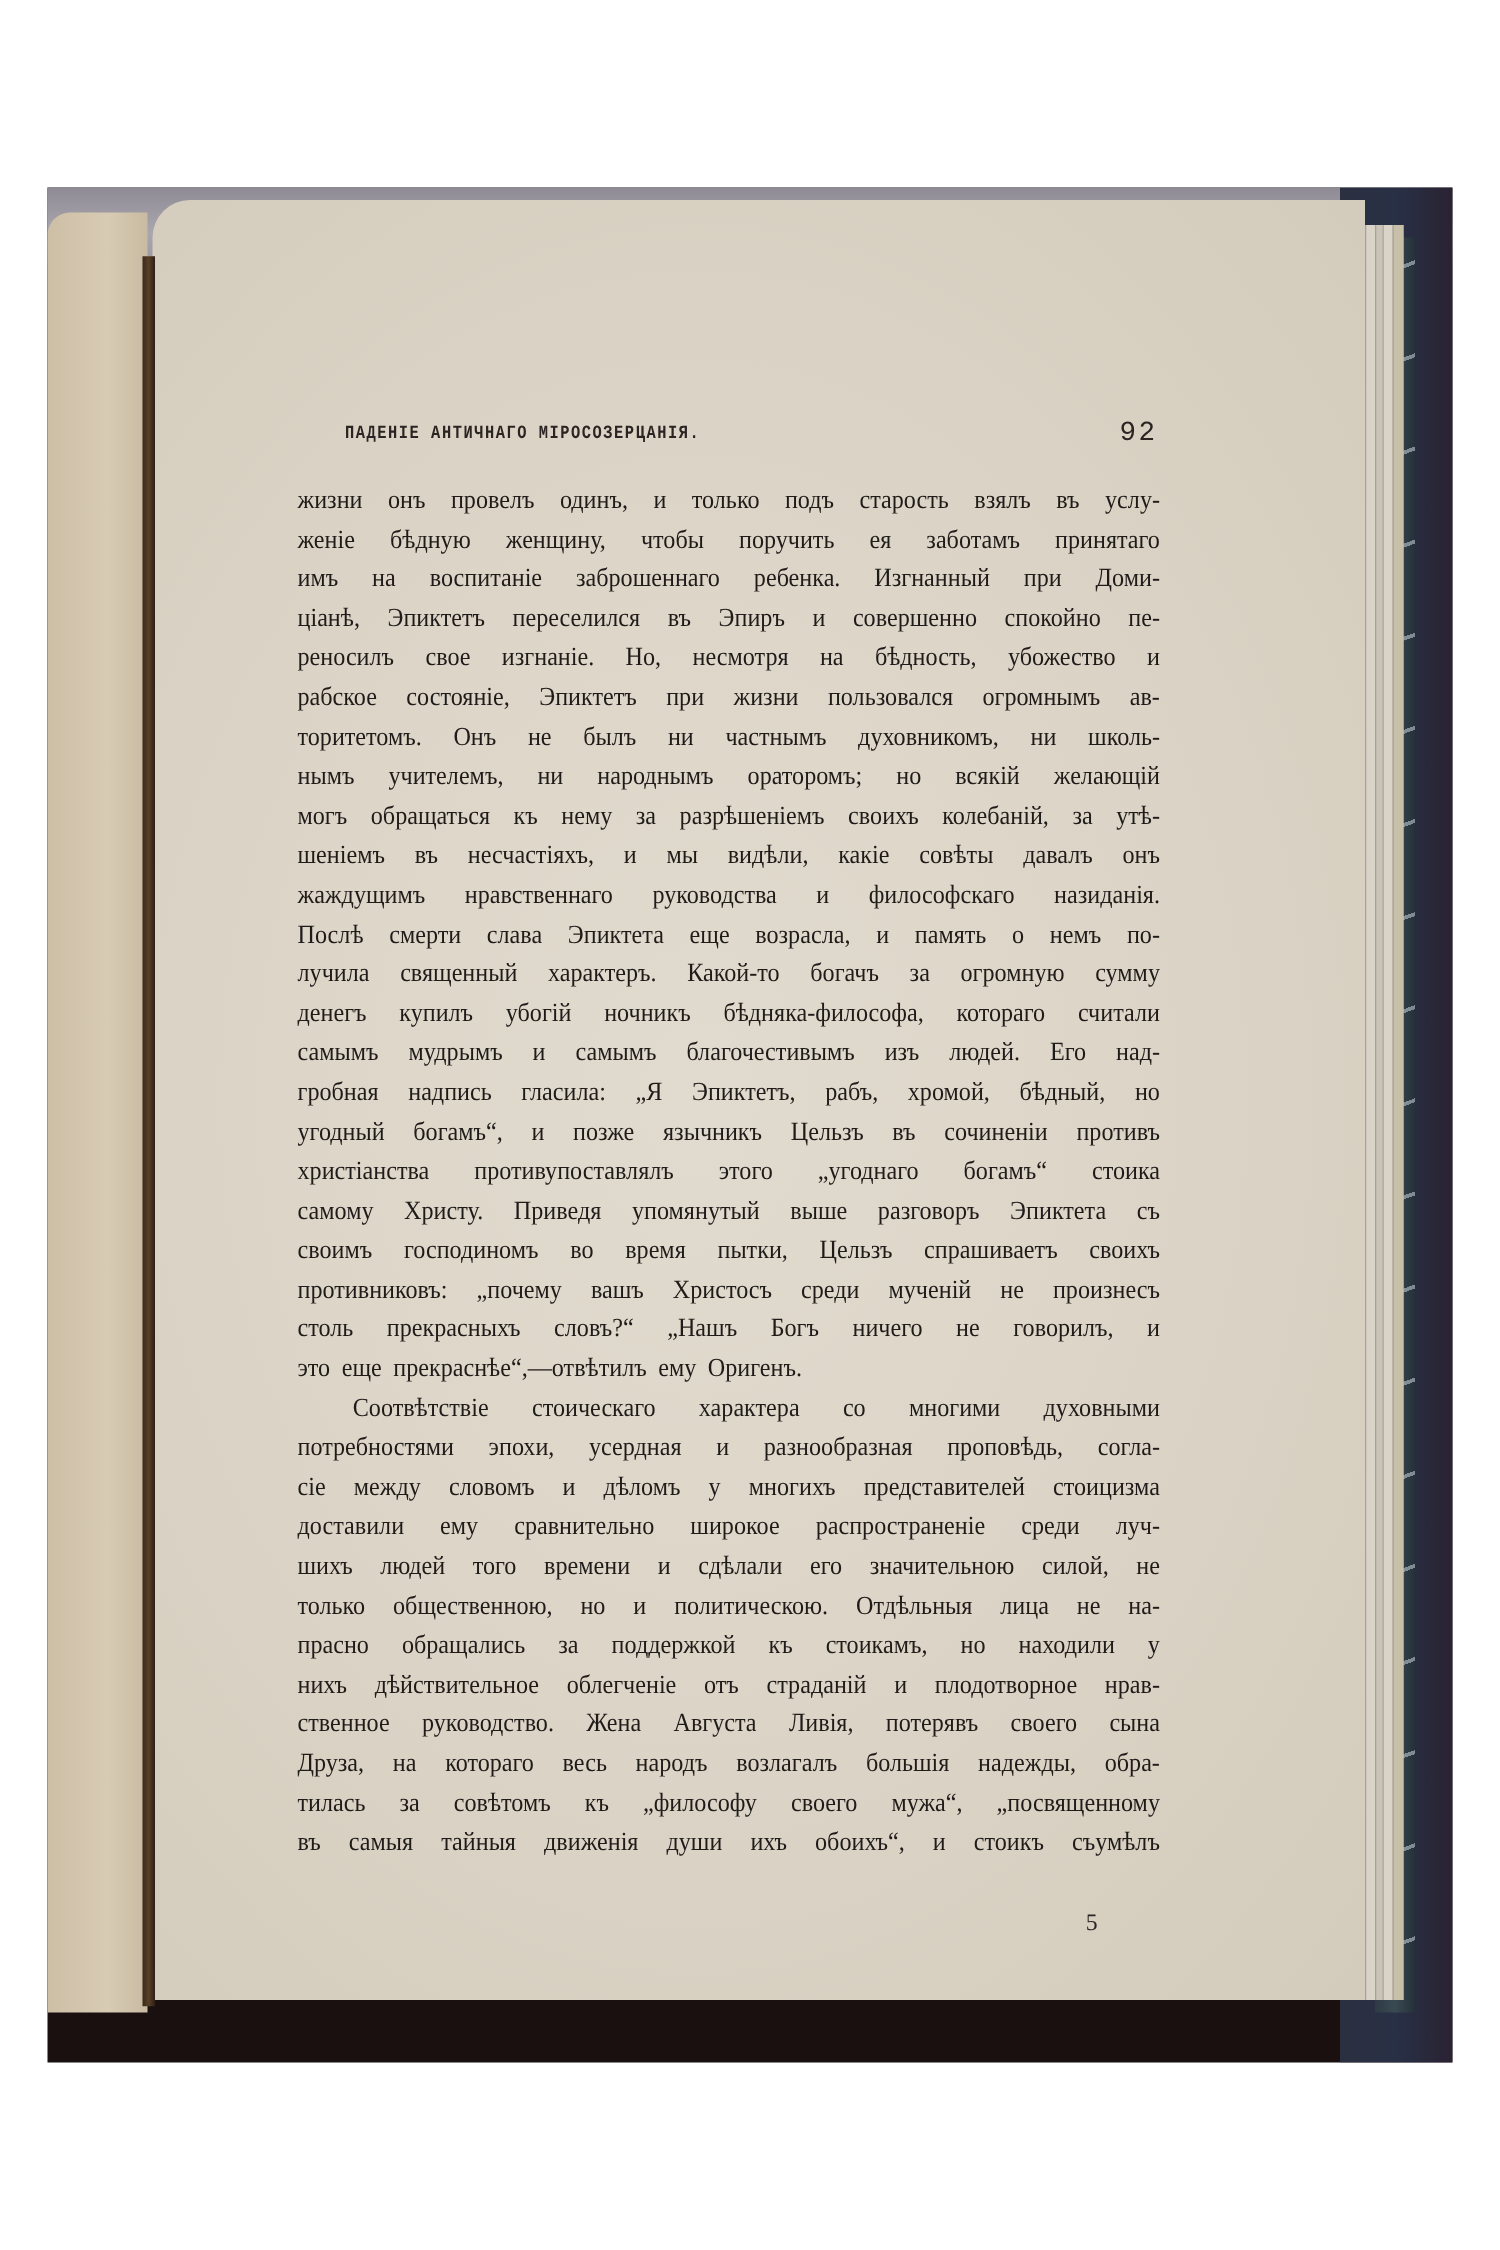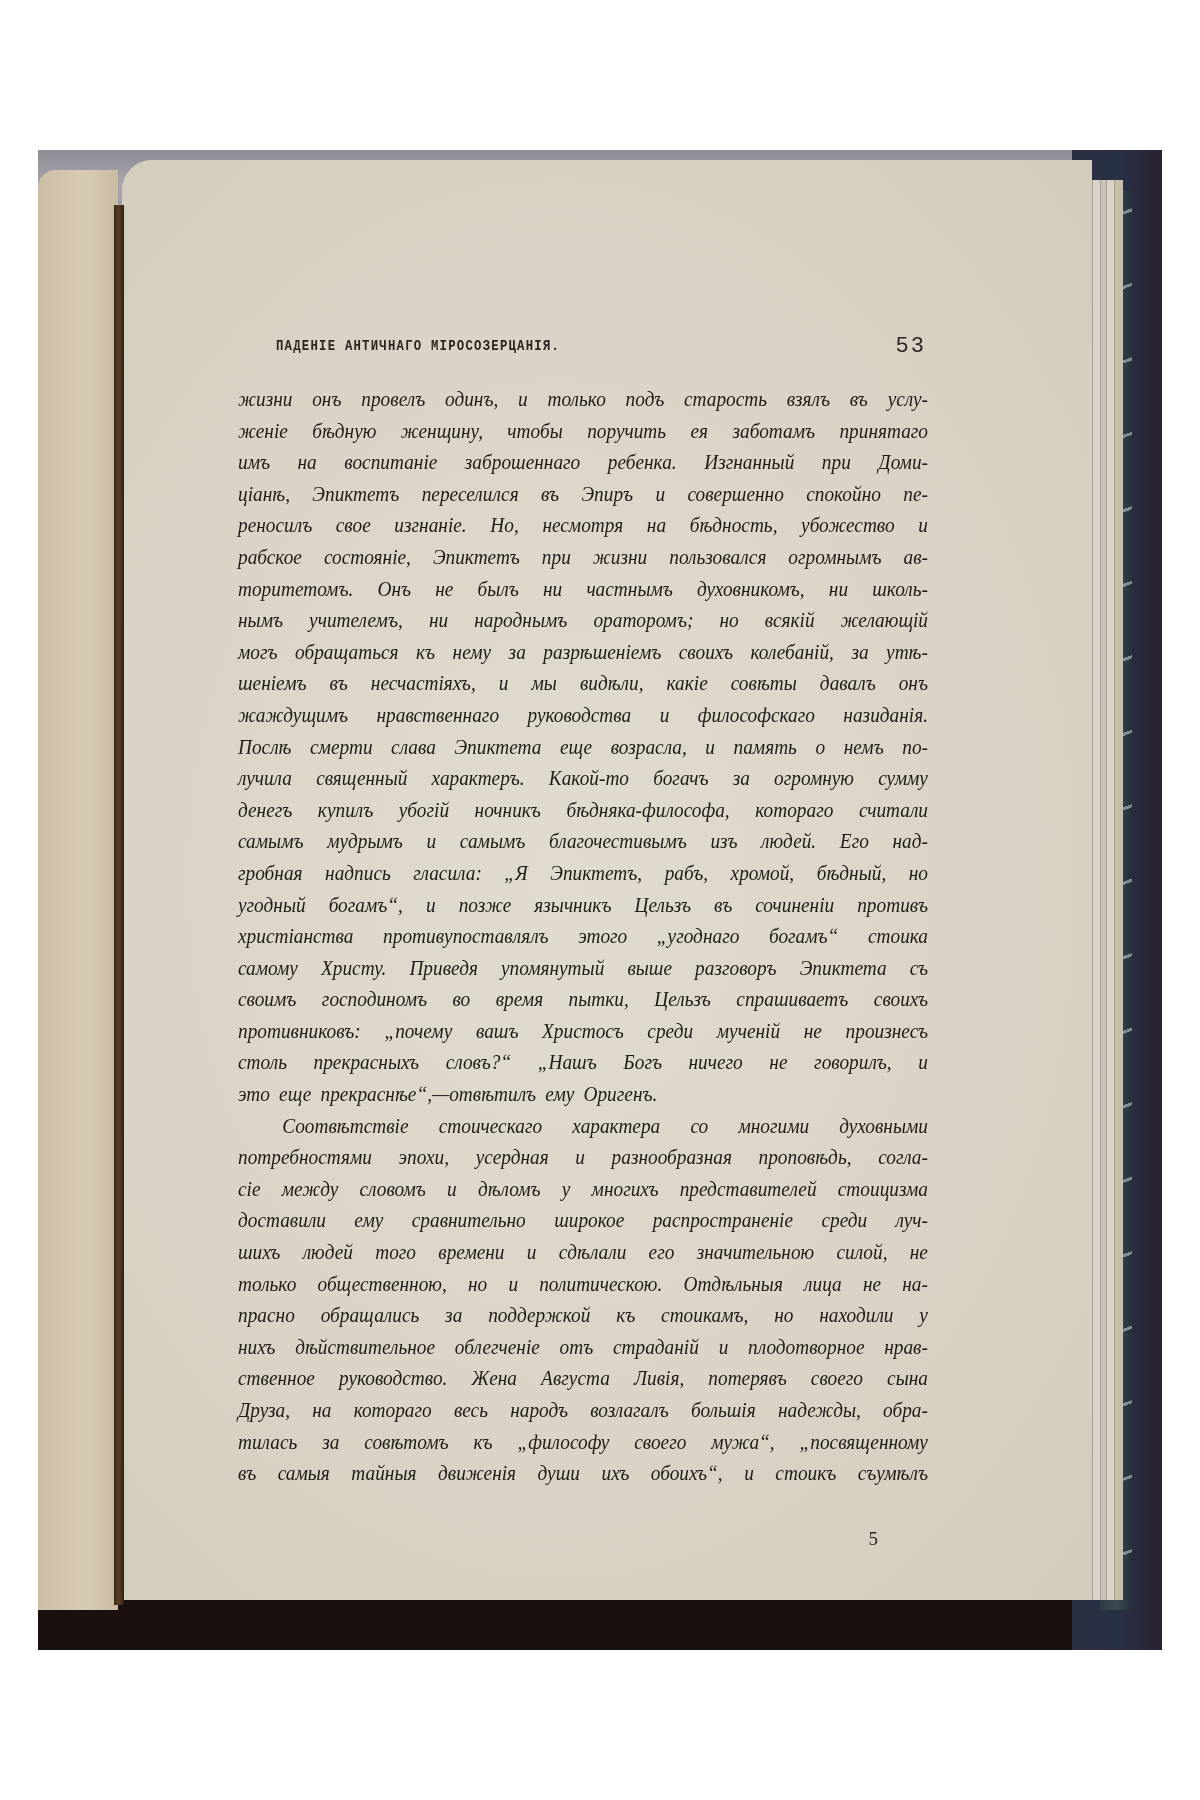--- a/index.html
+++ b/index.html
@@ -48,21 +48,21 @@
     position: absolute; top: 178px; left: 0; width: 690px; height: 24px;
     font-family: Liberation Mono, monospace; color: #2a2522;
   }
   .running-title {
     position: absolute; left: 38px; top: 0; font-size: 15px; letter-spacing: 1.5px;
     font-weight: bold; transform: scaleX(0.82); transform-origin: left center;
   }
   .page-number { position: absolute; right: 2px; top: -4px; font-size: 22px; letter-spacing: 2px; }
   .text-body {
     position: absolute; top: 224px; left: 0; width: 690px;
-    color: #1f1b19; font-size: 21px; line-height: 31.6px; font-style: italic;
+    color: #1f1b19; font-size: 21px; line-height: 31.6px;
   }
   .line {
     display: flex; justify-content: space-between; white-space: nowrap; height: 31.6px;
     font-family: "Liberation Serif", serif; transform: scaleX(0.92); transform-origin: left center; width: 108.7%;
   }
   .line.last { justify-content: flex-start; gap: 10px; }
   .line.indent { padding-left: 48px; box-sizing: border-box; }
   .line span { display: inline-block; }
   .signature-mark {
     position: absolute; top: 1368px; right: 50px; font-size: 19px; color: #2a2522;
@@ -83,21 +83,21 @@
   <div class="left-page"></div>
   <div class="stack-edge stack1"></div>
   <div class="stack-edge stack2"></div>
   <div class="stack-edge stack3"></div>
   <div class="stack-edge stack4"></div>
 
   <div class="right-page">
     <div class="page-inner">
       <div class="running-head">
         <span class="running-title">ПАДЕНІЕ АНТИЧНАГО МІРОСОЗЕРЦАНІЯ.</span>
-        <span class="page-number">53</span>
+        <span class="page-number">92</span>
       </div>
 
       <div class="text-body" id="text-body">
           <div class="line">
             <span>жизни</span>
             <span>онъ</span>
             <span>провелъ</span>
             <span>одинъ,</span>
             <span>и</span>
             <span>только</span>

